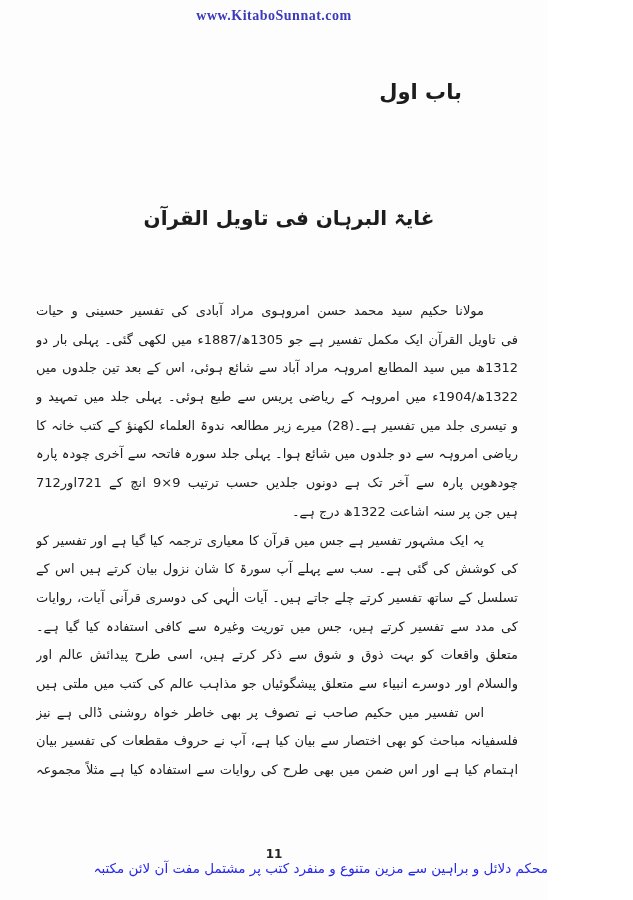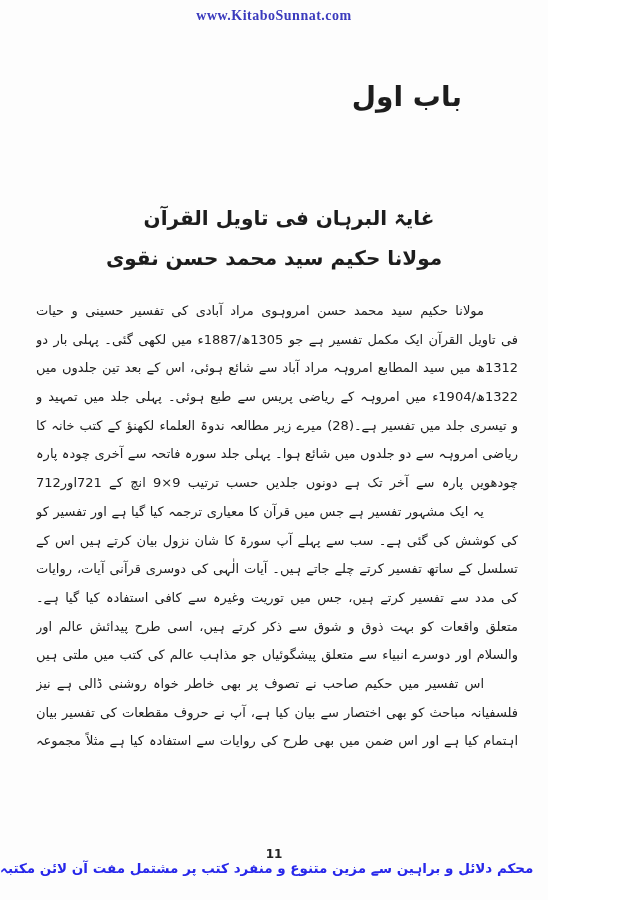--- a/index.html
+++ b/index.html
@@ -25,21 +25,21 @@
     text-align:center;
     font-family:"Liberation Serif", serif;
     font-weight:bold;
     font-size:14px;
     letter-spacing:0.5px;
     color:var(--link-blue);
   }
   .chapter-label{
     position:absolute;top:80px;right:86px;
     direction:rtl;
-    font-size:28px;font-weight:bold;
+    font-size:21px;font-weight:bold;
     color:var(--ink);
   }
   .main-title{
     position:absolute;top:124px;left:0;right:0;
     text-align:center;direction:rtl;
     font-size:42px;font-weight:bold;
     color:#111;
     letter-spacing:1px;
   }
   .work-title{
@@ -72,47 +72,47 @@
   .body-line.first{ padding-right:34px; }
   .body-line.last{ text-align-last:right; }
   .page-number{
     position:absolute;top:847px;left:0;right:0;
     text-align:center;
     font-size:12px;font-weight:bold;
     color:#222;
   }
   .footer-tagline{
     position:absolute;top:860px;left:0;right:0;
-    text-align:left;direction:rtl;
-    font-size:13.5px;font-weight:bold;
+    text-align:right;direction:rtl;
+    font-size:13.5px;font-weight:normal;
     color:var(--footer-blue);
   }
 </style>
 </head>
 <body>
 
 <div class="page">
 
   <div class="header-url">www.KitaboSunnat.com</div>
 
   <div class="chapter-label">باب اول</div>
 
 
   <div class="work-title">غایۃ البرہان فی تاویل القرآن</div>
 
-  <div class="author-name">مولانا حکیم سید محمد حسن نقوی</div>
 
   <div class="body-text" id="body-text">
       <div class="body-line first">مولانا حکیم سید محمد حسن امروہوی مراد آبادی کی تفسیر حسینی و حیات سرمدی المعروف بہ غایۃ البرہان</div>
       <div class="body-line">فی تاویل القرآن ایک مکمل تفسیر ہے جو 1305ھ/1887ء میں لکھی گئی۔ پہلی بار دو جلدوں میں 1894ء</div>
       <div class="body-line">1312ھ میں سید المطابع امروہہ مراد آباد سے شائع ہوئی، اس کے بعد تین جلدوں میں 1447 صفحات پر</div>
       <div class="body-line">1322ھ/1904ء میں امروہہ کے ریاضی پریس سے طبع ہوئی۔ پہلی جلد میں تمہید و مقدمہ ہے اور دوسری</div>
       <div class="body-line">و تیسری جلد میں تفسیر ہے۔(28) میرے زیر مطالعہ ندوۃ العلماء لکھنؤ کے کتب خانہ کا وہ ایڈیشن ہے جو مطبع</div>
       <div class="body-line">ریاضی امروہہ سے دو جلدوں میں شائع ہوا۔ پہلی جلد سورہ فاتحہ سے آخری چودہ پارہ تک اور دوسری</div>
       <div class="body-line">چودھویں پارہ سے آخر تک ہے دونوں جلدیں حسب ترتیب 9×9 انچ کے 721اور712 صفحات پر مشتمل</div>
+      <div class="body-line last">ہیں جن پر سنہ اشاعت 1322ھ درج ہے۔</div>
       <div class="body-line first">یہ ایک مشہور تفسیر ہے جس میں قرآن کا معیاری ترجمہ کیا گیا ہے اور تفسیر کو سہل بنا کر پیش کرنے</div>
       <div class="body-line">کی کوشش کی گئی ہے۔ سب سے پہلے آپ سورۃ کا شان نزول بیان کرتے ہیں اس کے بعد بنا کسی عنوان کے</div>
       <div class="body-line">تسلسل کے ساتھ تفسیر کرتے چلے جاتے ہیں۔ آیات الٰہی کی دوسری قرآنی آیات، روایات اور دیگر آسمانی کتب</div>
       <div class="body-line">کی مدد سے تفسیر کرتے ہیں، جس میں توریت وغیرہ سے کافی استفادہ کیا گیا ہے۔ حضور و دیگر انبیاء کرام کے</div>
       <div class="body-line">متعلق واقعات کو بہت ذوق و شوق سے ذکر کرتے ہیں، اسی طرح پیدائش عالم اور خصوصاً نبی کریم علیہ الصلوٰۃ</div>
       <div class="body-line">والسلام اور دوسرے انبیاء سے متعلق پیشگوئیاں جو مذاہب عالم کی کتب میں ملتی ہیں کو تفصیل سے بیان کرتے</div>
       <div class="body-line first">اس تفسیر میں حکیم صاحب نے تصوف پر بھی خاطر خواہ روشنی ڈالی ہے نیز قرآن مجید سے متعلق</div>
       <div class="body-line">فلسفیانہ مباحث کو بھی اختصار سے بیان کیا ہے، آپ نے حروف مقطعات کی تفسیر بیان کرنے کا خصوصی</div>
       <div class="body-line">اہتمام کیا ہے اور اس ضمن میں بھی طرح کی روایات سے استفادہ کیا ہے مثلاً مجموعہ تورات کو آلم کے اعداد</div>
     </div>

